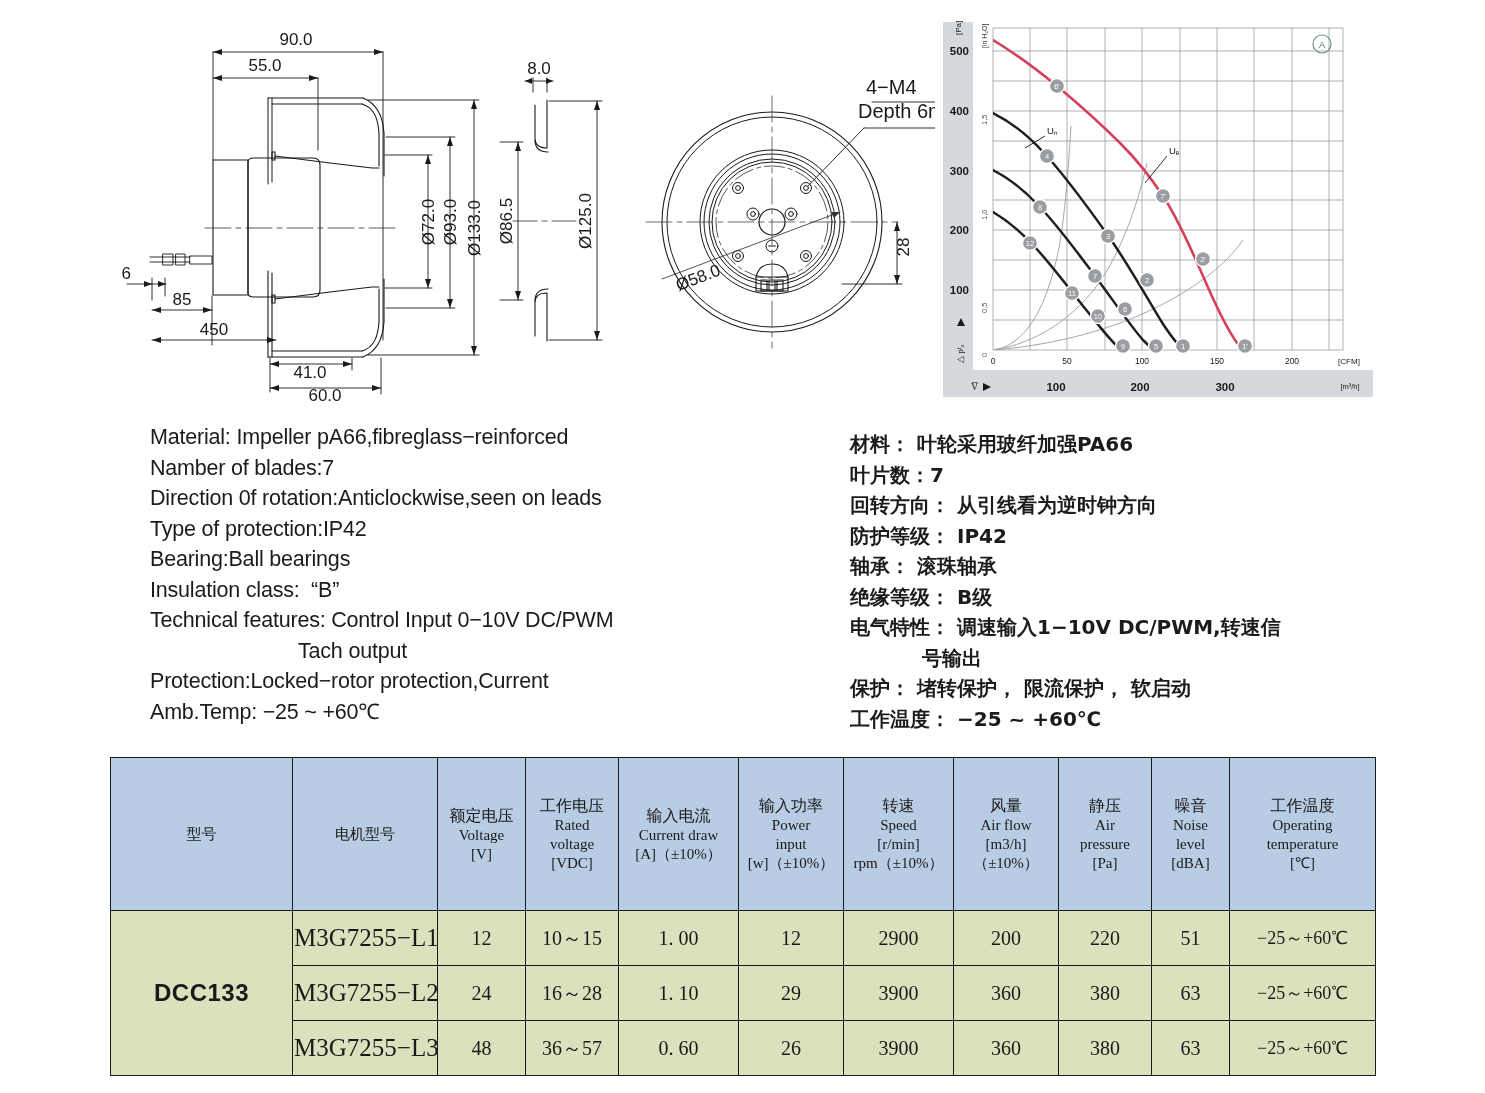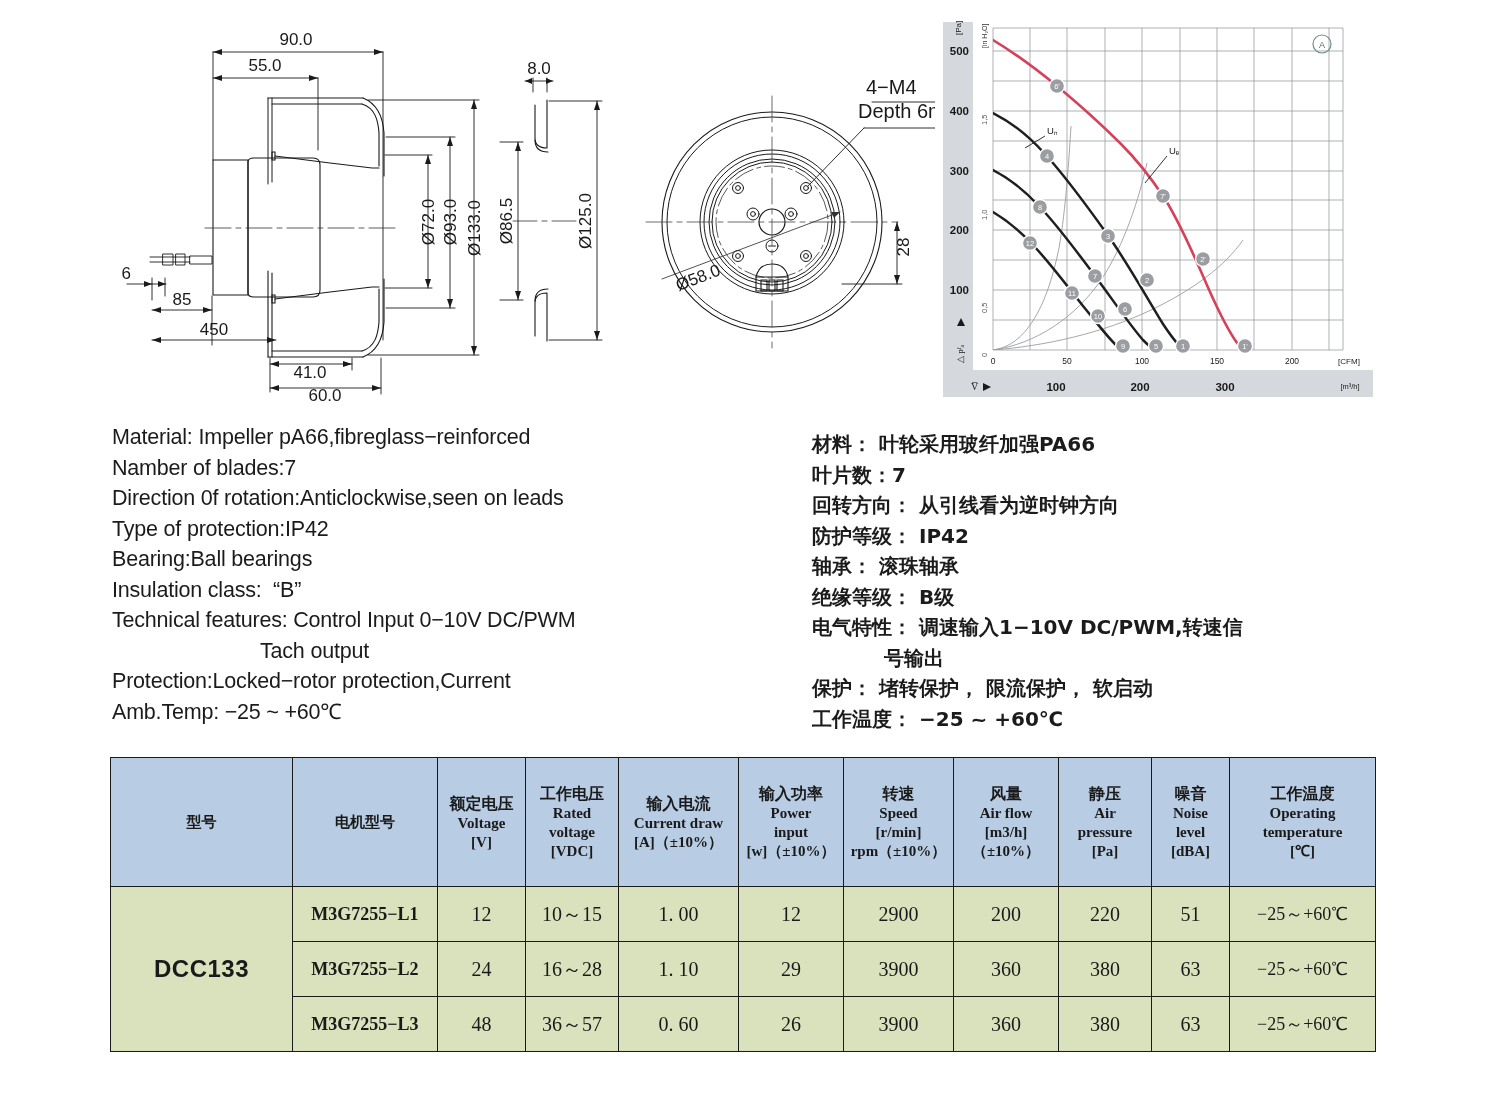--- a/index.html
+++ b/index.html
@@ -7,42 +7,42 @@
        font-family:"Liberation Sans",sans-serif;color:#1a1a1a;}
 
   
   #drawings{position:absolute;left:0;top:0;width:935px;height:415px;}
   #chart-wrap{position:absolute;left:935px;top:8px;width:445px;height:400px;}
 
   
   .spec-col{position:absolute;font-size:21.5px;line-height:30.5px;color:#1b1b1b;}
   .spec-col.en{left:112px;top:422px;width:700px;letter-spacing:-0.2px;}
   .spec-col.cn{left:812px;top:429px;width:560px;letter-spacing:0px;}
-  .spec-col .ln{white-space:pre;}
+  .spec-col .ln{white-space:pre;margin-left:38px;}
   .spec-col.en .ln{font-family:"Liberation Sans",sans-serif;font-weight:400;}
   .spec-col.cn .ln{font-family:"DejaVu Sans","Liberation Sans",sans-serif;font-weight:600;font-size:20px;line-height:30.5px;}
   .spec-col .indent{padding-left:148px;}
   .spec-col.cn .indent{padding-left:72px;}
 
   
   #spec-table{position:absolute;left:110px;top:757px;border-collapse:collapse;
               table-layout:fixed;width:1265px;}
   #spec-table td,#spec-table th{border:1.6px solid #1a1a1a;text-align:center;
               vertical-align:middle;font-family:"Liberation Serif",serif;}
-  #spec-table thead th{background:#b8cce4;font-weight:700;font-size:15.5px;
-              line-height:20px;height:120px;padding:4px 1px;}
+  #spec-table thead th{background:#b8cce4;font-weight:400;font-size:15.5px;
+              line-height:20px;height:120px;padding:16px 1px;}
   #spec-table thead th .cn{font-family:"DejaVu Sans","Liberation Sans",sans-serif;
               font-size:16px;display:block;line-height:21px;}
   #spec-table thead th .en{display:block;font-family:"Liberation Serif",serif;
               font-size:15px;line-height:19px;}
   #spec-table tbody td{background:#d9e2bc;height:52px;font-size:20px;
               font-family:"Liberation Serif",serif;}
   #spec-table tbody td.model{font-family:"Liberation Sans",sans-serif;
               font-weight:bold;font-size:24px;letter-spacing:.5px;}
-  #spec-table tbody td.motor{font-size:18px;font-weight:bold;}
+  #spec-table tbody td.motor{font-size:25px;}
   #spec-table tbody td.temp{font-size:18px;}
   #spec-table thead th.plain{font-family:"DejaVu Sans","Liberation Sans",sans-serif;font-size:15px;}
 
   .chart-svg{display:block;}
   .dim{font-family:"Liberation Sans",sans-serif;}
 </style>
 </head>
 <body>
 
 <div id="drawings">

